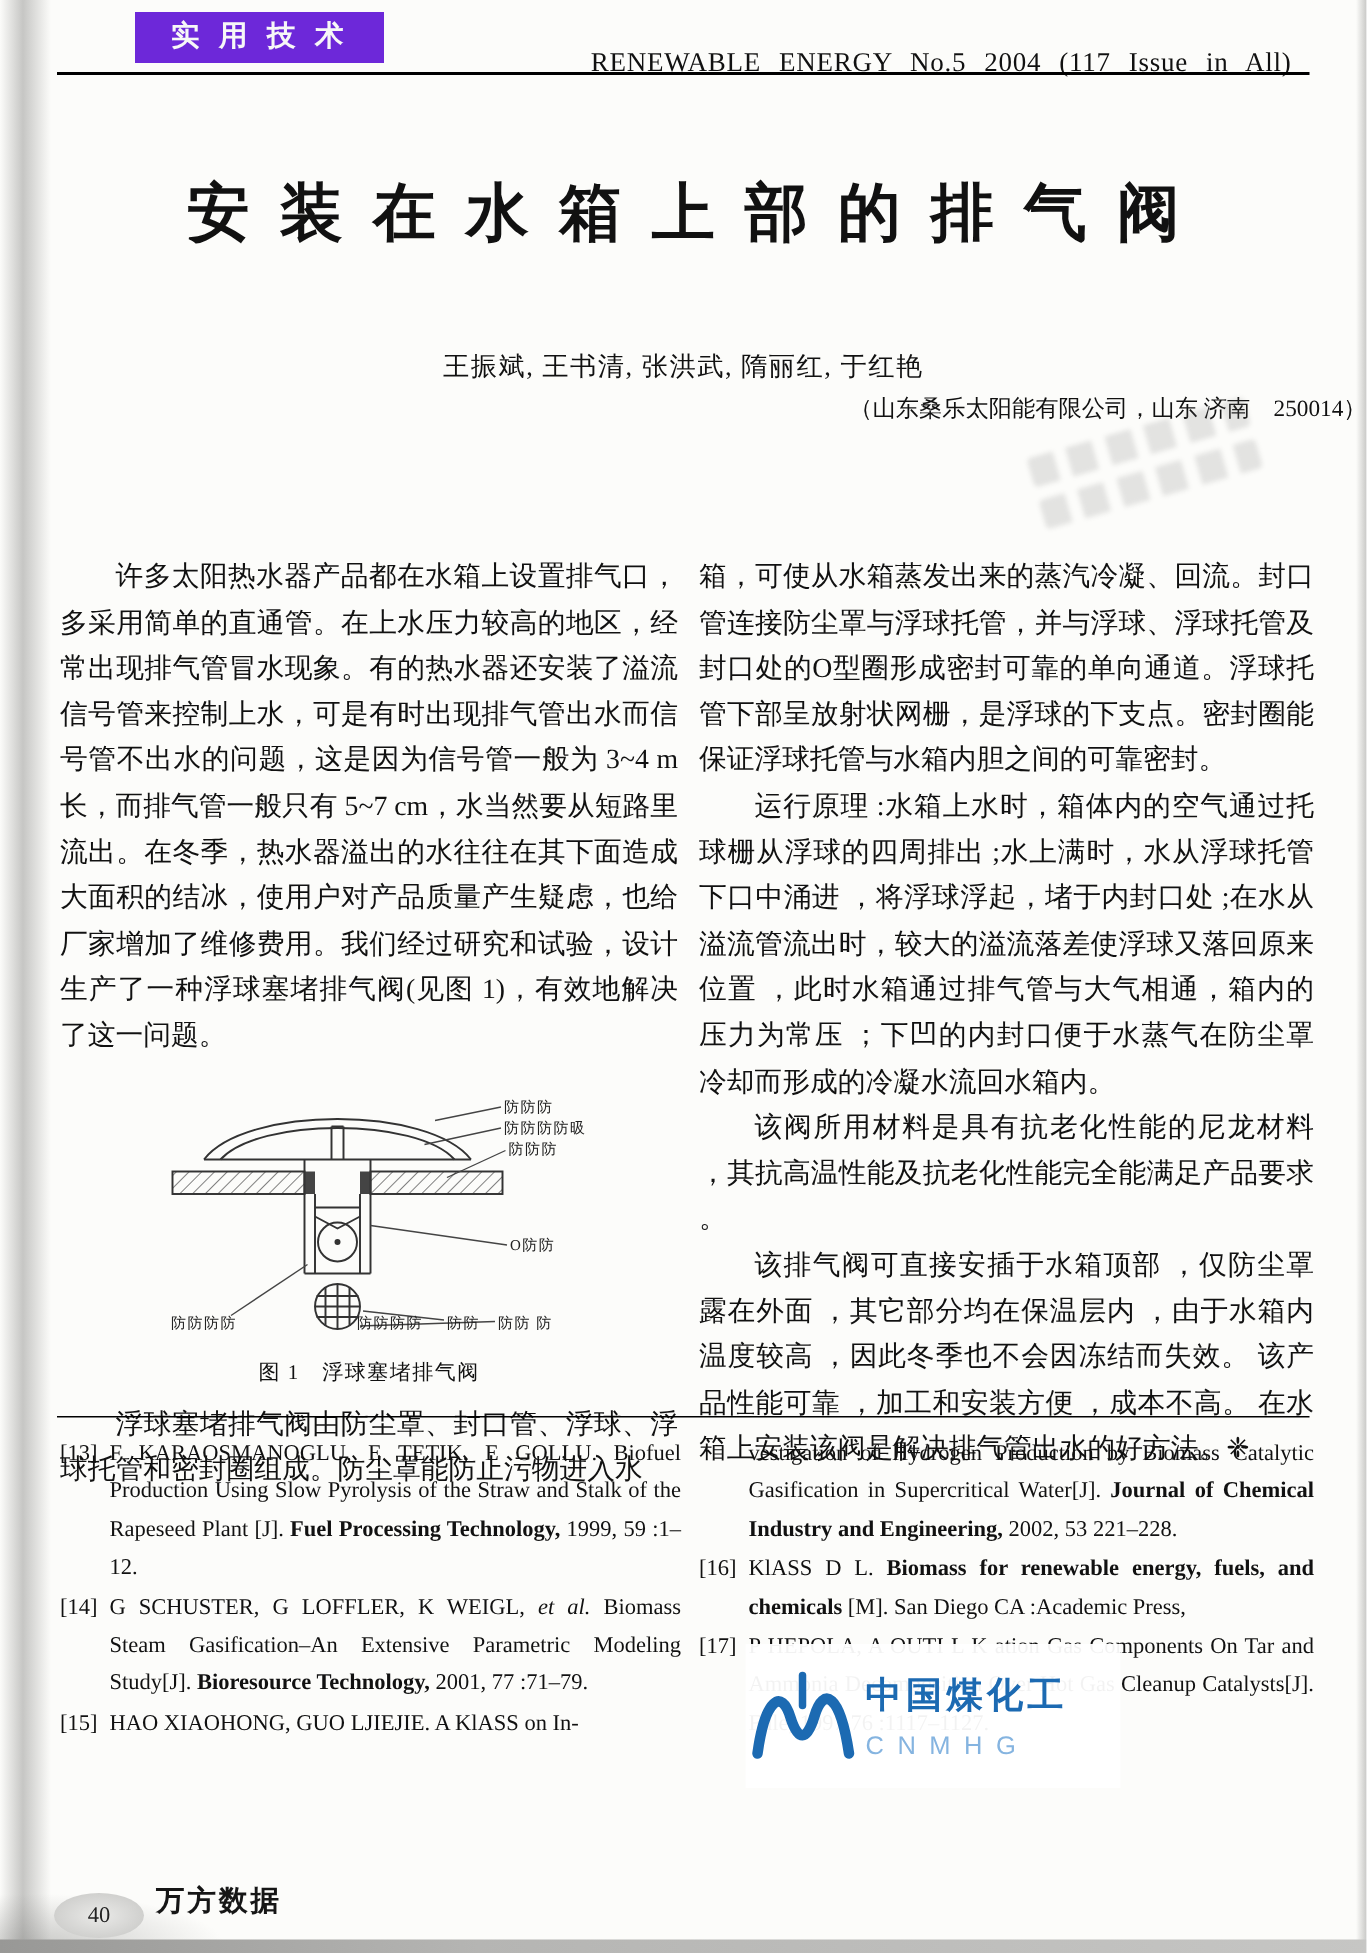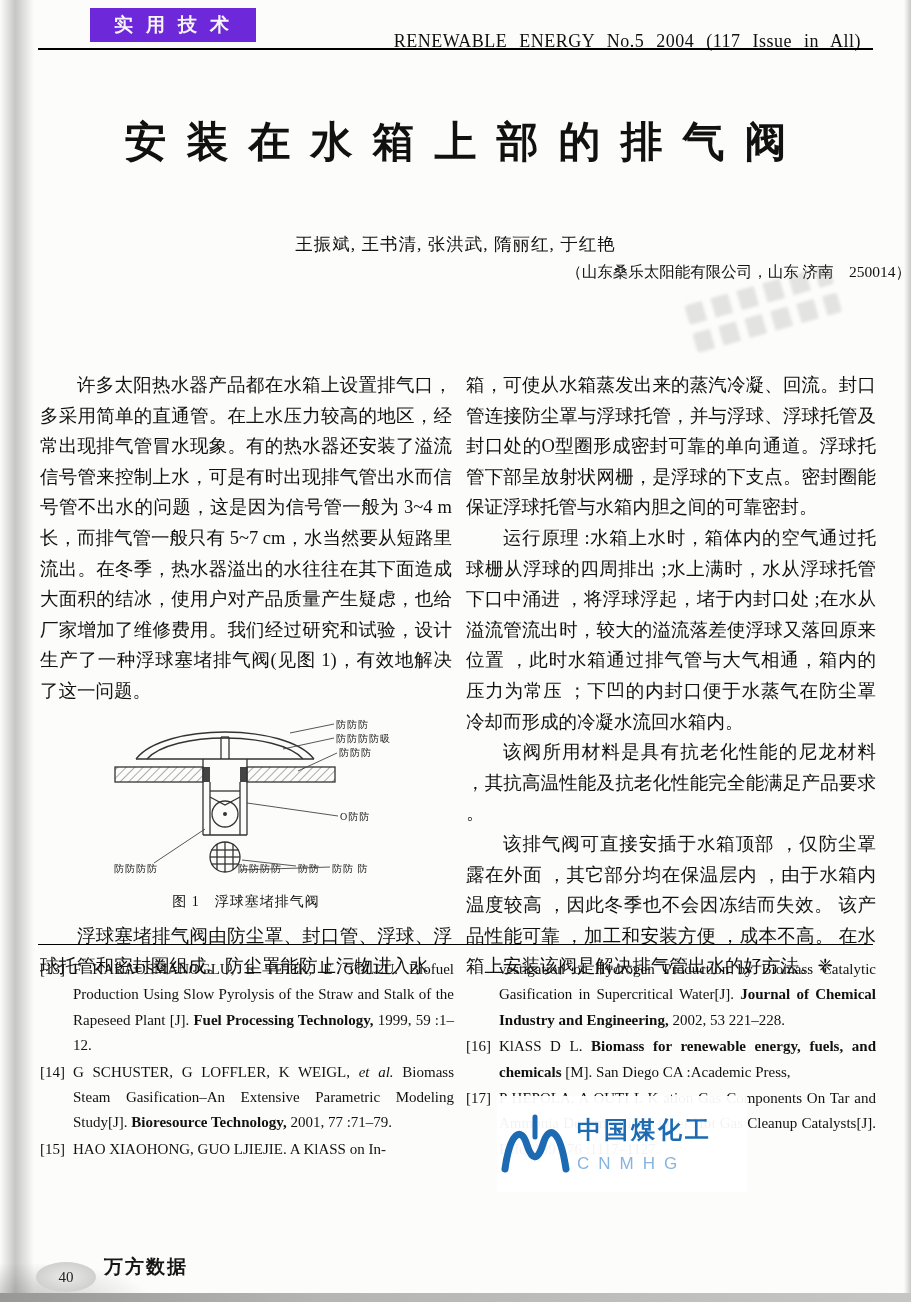--- a/index.html
+++ b/index.html
@@ -36,21 +36,21 @@
     background:repeating-linear-gradient(90deg,rgba(110,110,110,.55) 0 18px,transparent 18px 27px);}
 
   
   .col{position:absolute;top:370px;width:412px;font-size:18.5px;line-height:30.6px;text-align:justify;}
   .col-left{left:40px;}
   .col-right{left:466px;width:410px;}
   .col p{margin:0;}
   .indent{text-indent:2em;}
 
   
-  .figure{position:relative;width:100%;height:170px;margin-top:10px;text-indent:0;}
+  .figure{position:relative;width:100%;height:170px;margin-top:24px;text-indent:0;}
   .figure svg{position:absolute;left:0;top:0;}
   .flabel{position:absolute;font-size:10px;line-height:11px;color:#222;letter-spacing:1px;white-space:nowrap;}
   .fl0{left:296px;top:2px;}  .fl1{left:296px;top:16px;} .fl2{left:299px;top:30px;}
   .fl3{left:300px;top:94px;} .fl4{left:74px;top:146px;} .fl5{left:198px;top:146px;}
   .fl6{left:258px;top:146px;}.fl7{left:292px;top:146px;}
   .caption{text-align:center;font-size:14px;line-height:22px;margin:4px 0 8px;letter-spacing:1px;text-indent:0;}
 
   
   .refs-rule{position:absolute;left:38px;right:38px;top:944px;border-top:1.5px solid #000;}
   .refs{position:absolute;top:957px;font-size:15px;line-height:25.4px;text-align:justify;}

